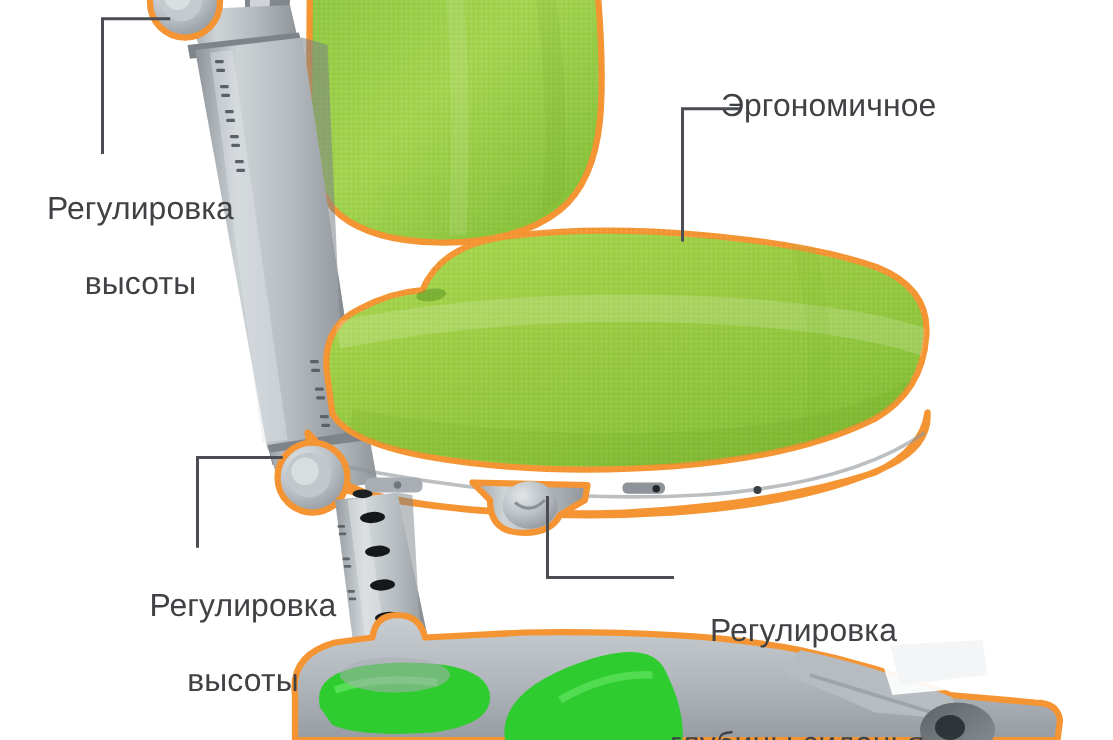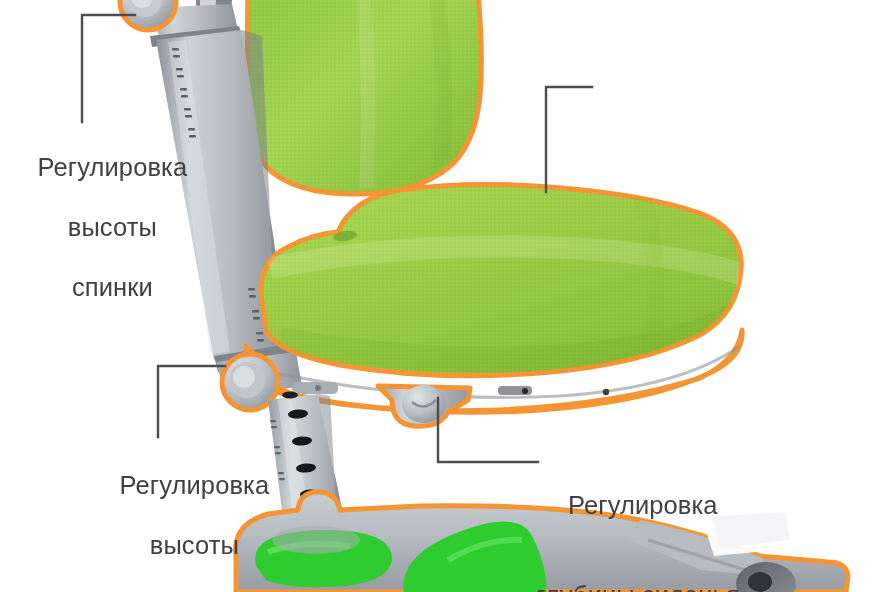--- a/index.html
+++ b/index.html
@@ -232,24 +232,24 @@
       <path d="M135 15 L82 15 L82 122"></path>
       <path d="M592 87 L546 87 L546 192"></path>
       <path d="M225 366 L158 366 L158 437"></path>
       <path d="M438 398 L438 462 L538 462"></path>
     </g>
   </svg>
 
   <div class="label lbl-back-height">
     <span>Регулировка</span><br>
     <span>высоты</span><br>
-    <span>спинки</span>
   </div>
 
   <div class="label lbl-ergo-seat">
+    <span>Эргономичное</span>
   </div>
 
   <div class="label lbl-seat-height">
     <span>Регулировка</span><br>
     <span>высоты</span><br>
     <span>сиденья</span>
   </div>
 
   <div class="label lbl-seat-depth">
     <span class="l1">Регулировка</span>

